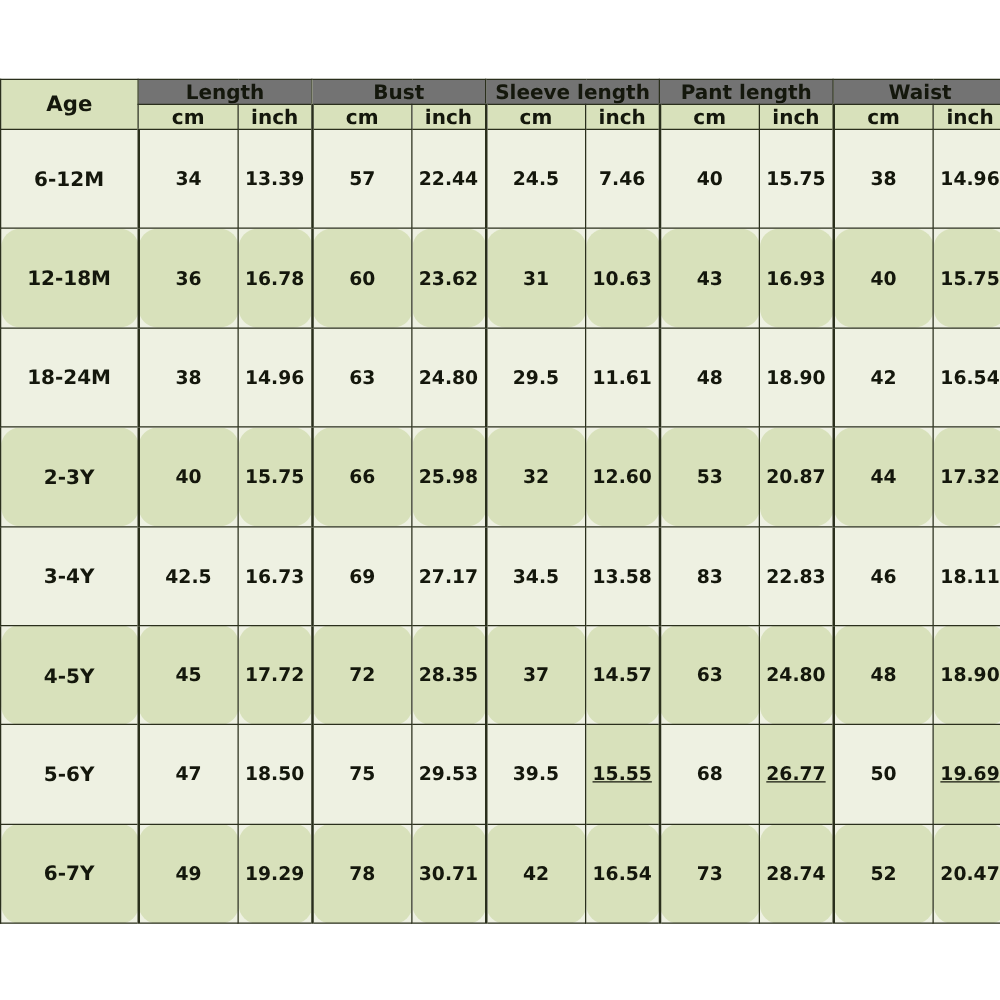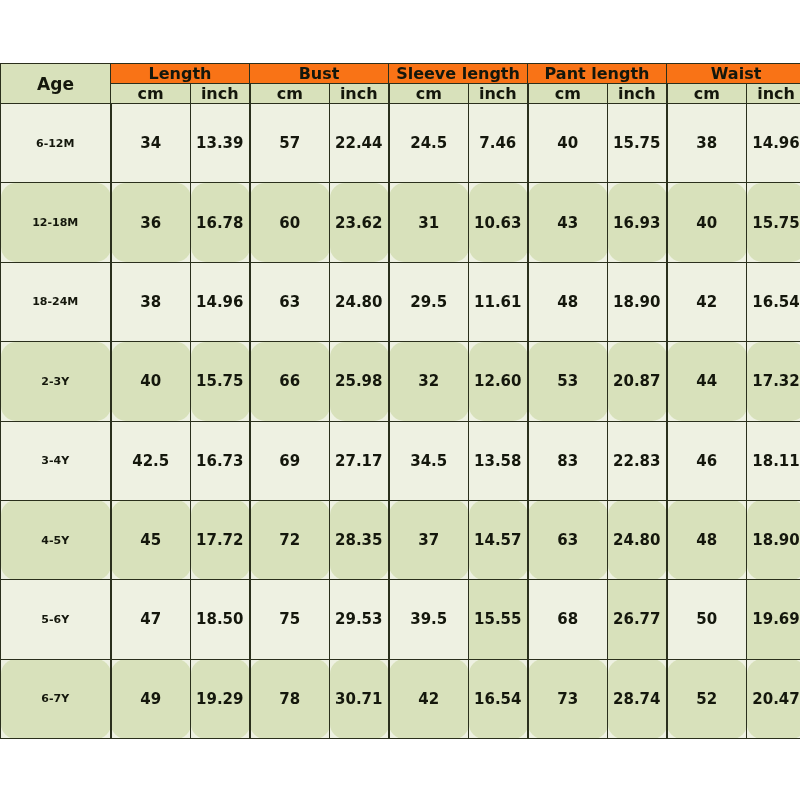--- a/index.html
+++ b/index.html
@@ -43,21 +43,21 @@
   }
 
   
   th.hdr-age {
     background: #d8e1bb;
     font-size: 17px;
     border-right-width: 2px;
     border-bottom-width: 2px;
   }
   th.hdr-group {
-    background: #f97316;
+    background: #737373;
     font-size: 16px;
     border-right-width: 2px;
     border-bottom-width: 1px;
   }
   th.hdr-unit {
     background: #d8e1bb;
     font-size: 16px;
     border-bottom-width: 2px;
   }
   th.hdr-unit.grp-end {
@@ -66,28 +66,28 @@
 
   
   tr.row-light td { background: #eef1e2; }
   tr.row-dark  td { background: #d8e1bb; border-radius: 15px; }
 
   td.cell {
     font-size: 15px;
     height: 67px;
   }
   td.cell.age-cell {
-    font-size: 11px;
+    font-size: 16px;
     border-right-width: 2px;
   }
   td.cell.grp-end {
     border-right-width: 2px;
   }
   
-  tr.row-light td.shade-dark { background: #d8e1bb; }
+  tr.row-light td.shade-dark { background: #d8e1bb; text-decoration: underline; }
 
   
   col.c-age   { width: 110px; }
   col.c-cm    { width: 80px; }
   col.c-inch  { width: 59px; }
 </style>
 </head>
 <body>
 
 <div id="chart-wrap">

